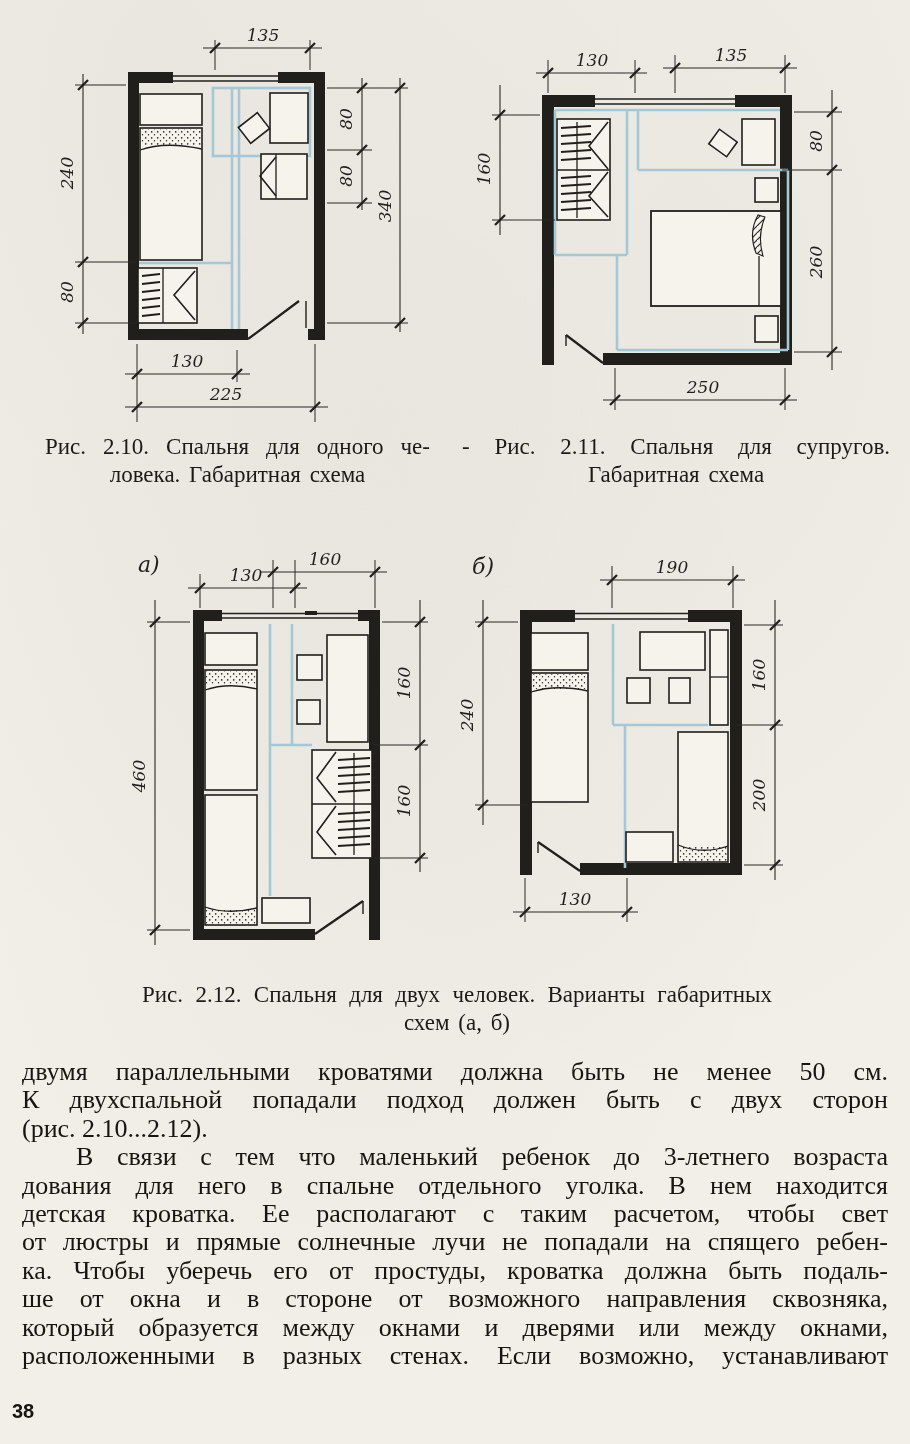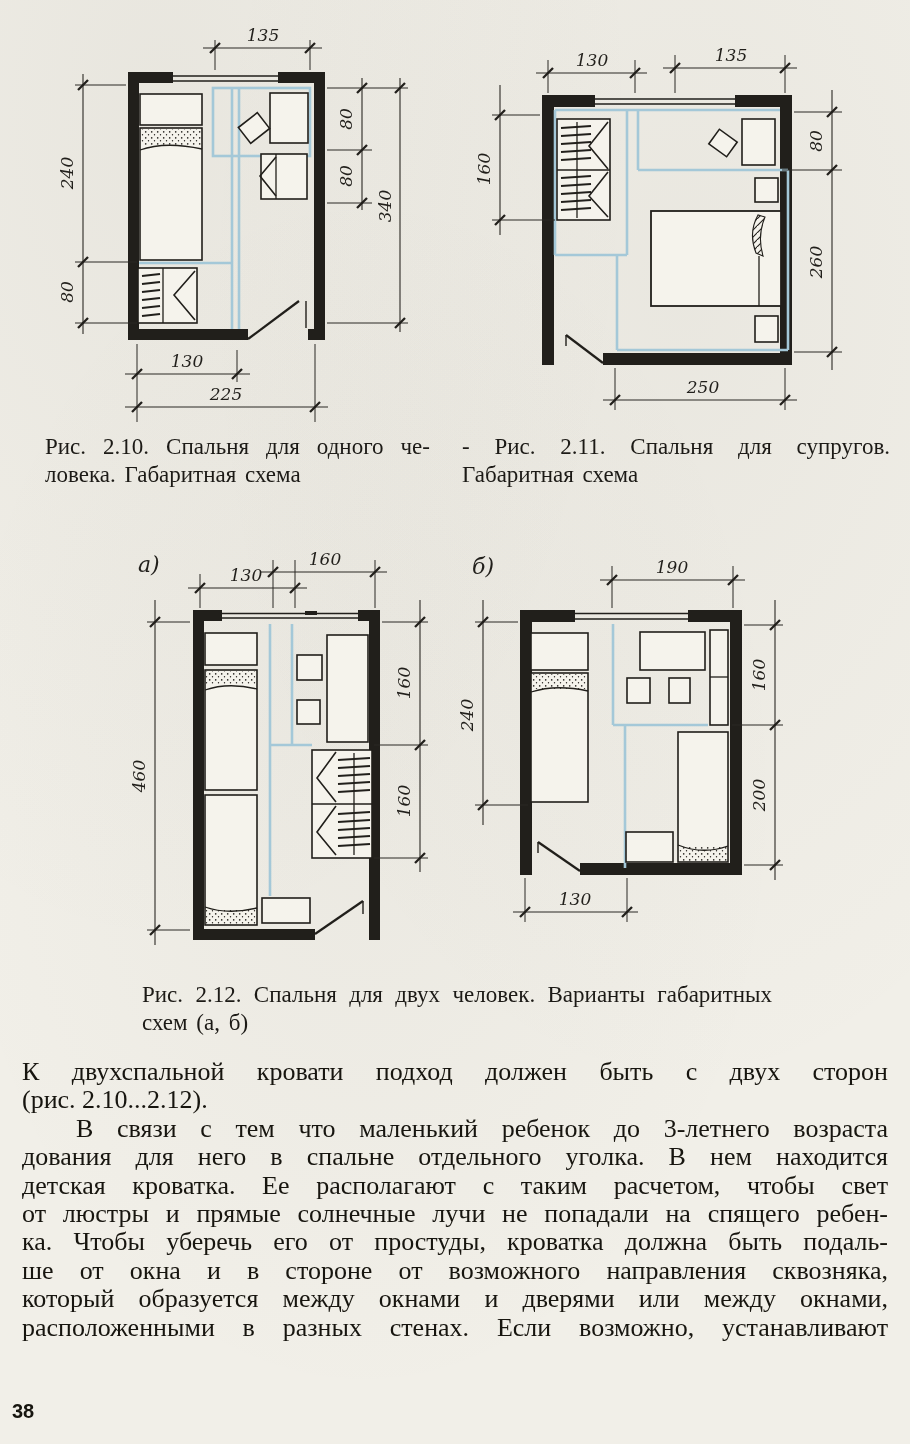--- a/index.html
+++ b/index.html
@@ -17,21 +17,21 @@
   svg .furnth{stroke:#211f1b;stroke-width:1.8;fill:#f5f3ec;}
   svg .dimln{stroke:#2b2824;stroke-width:1.1;fill:none;}
   svg .ext{stroke:#2b2824;stroke-width:1;fill:none;}
   svg .blue{stroke:#a4c8d8;stroke-width:2.6;fill:none;}
   svg .hang{stroke:#211f1b;stroke-width:2.2;fill:none;}
   svg .zig{stroke:#211f1b;stroke-width:1.6;fill:none;}
   svg .dimlbl{font:italic 17px "DejaVu Serif",serif;fill:#211f1b;}
   svg .figlbl{font:italic 22px "DejaVu Serif",serif;fill:#211f1b;}
   .caption{position:absolute;font-size:23px;line-height:28px;color:#1c1a16;word-spacing:3px;}
   .cap-line1{text-align:justify;text-align-last:justify;}
-  .cap-line2{text-align:left;}
+  .cap-line2{text-align:center;}
   .bodytext{position:absolute;left:22px;top:1058px;width:866px;font-size:26px;line-height:28.4px;color:#17150f;}
   .line{text-align:justify;text-align-last:justify;white-space:normal;}
   .line.noju{text-align:right;text-align-last:left;}
   .line.ind{text-indent:54px;}
   .pagenum{position:absolute;left:12px;top:1400px;font:bold 20px "Liberation Sans",sans-serif;color:#17150f;}
 </style>
 </head>
 <body>
 
 <div class="page">
@@ -454,21 +454,22 @@
       <text class="dimlbl" x="115" y="365" text-anchor="middle">130</text>
     </g>
   </svg>
 
   <div class="caption" style="left:142px;top:981px;width:630px;">
     <div class="cap-line1">Рис. 2.12. Спальня для двух человек. Варианты габаритных</div>
     <div class="cap-line2">схем (а, б)</div>
   </div>
 
   <div class="bodytext">
-    <div class="line">К двухспальной кровати подход должен быть с двух сторон</div>
+    <div class="line">двумя параллельными кроватями должна быть не менее 50 см.</div>
+    <div class="line">К двухспальной попадали подход должен быть с двух сторон</div>
     <div class="line noju">(рис. 2.10...2.12).</div>
     <div class="line ind">В связи с тем что маленький ребенок до 3-летнего возраста</div>
     <div class="line">дования для него в спальне отдельного уголка. В нем находится</div>
     <div class="line">детская кроватка. Ее располагают с таким расчетом, чтобы свет</div>
     <div class="line">от люстры и прямые солнечные лучи не попадали на спящего ребен-</div>
     <div class="line">ка. Чтобы уберечь его от простуды, кроватка должна быть подаль-</div>
     <div class="line">ше от окна и в стороне от возможного направления сквозняка,</div>
     <div class="line">который образуется между окнами и дверями или между окнами,</div>
     <div class="line">расположенными в разных стенах. Если возможно, устанавливают</div>
   </div>

